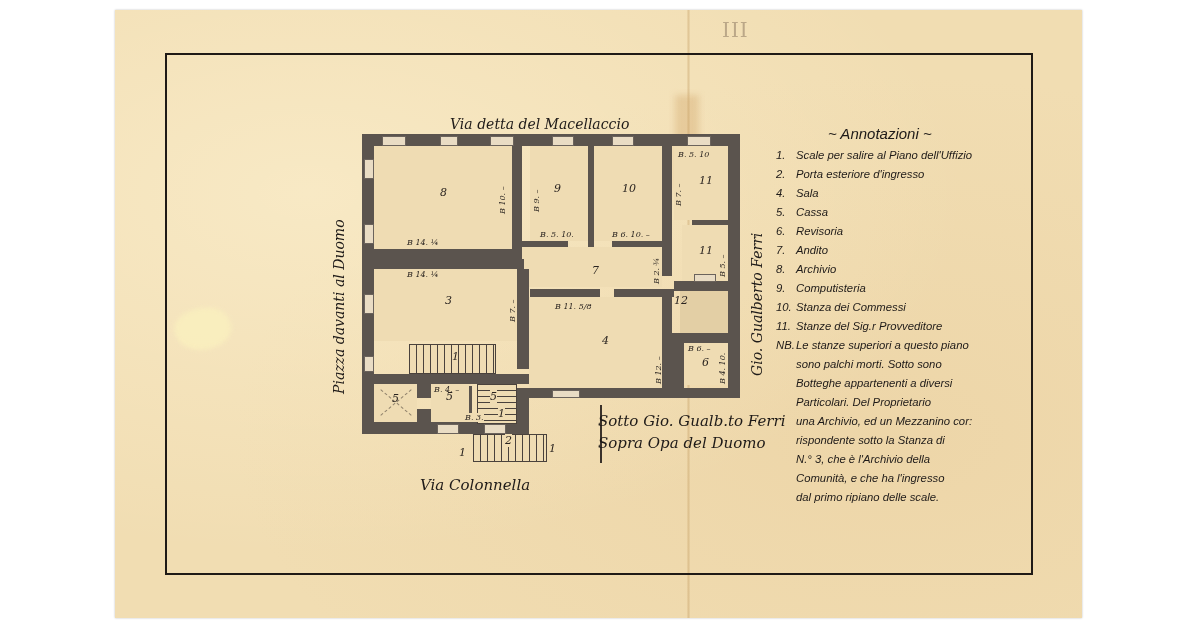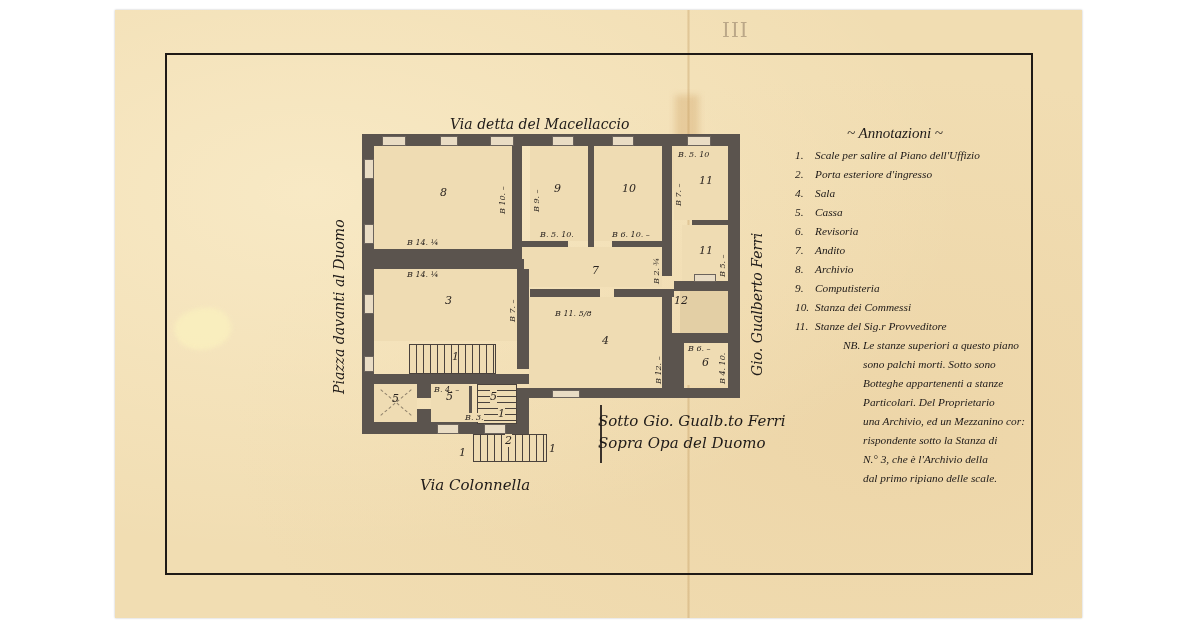--- a/index.html
+++ b/index.html
@@ -22,25 +22,25 @@
   .neighbor-line{position:absolute;left:485px;top:395px;width:2px;height:58px;background:#3a322b;}
   .plan{position:absolute;left:247px;top:124px;width:378px;height:300px;}
   .wall{position:absolute;background:#5b544e;}
   .room{position:absolute;background:#efdcb3;}
   .num{position:absolute;font-family:"DejaVu Serif",serif;font-style:italic;font-size:11px;color:#2a2420;}
   .dim{position:absolute;font-family:"DejaVu Serif",serif;font-style:italic;font-size:8px;color:#2a2420;white-space:nowrap;}
   .dim.v{transform:rotate(-90deg);transform-origin:left top;}
   .stairs{position:absolute;background:repeating-linear-gradient(90deg,#efdcb3 0 6px,#4a423c 6px 7px);border:1px solid #4a423c;}
   .stairs-h{position:absolute;background:repeating-linear-gradient(180deg,#efdcb3 0 5px,#4a423c 5px 6px);border:1px solid #4a423c;}
   .window{position:absolute;background:#e9dcc4;border:1px solid #6b635c;}
-  .annot{position:absolute;left:680px;top:115px;width:260px;font-family:Liberation Serif, serif;font-style:italic;color:#1e1a18;}
+  .annot{position:absolute;left:661px;top:115px;width:260px;font-family:Liberation Sans, sans-serif;font-style:italic;color:#1e1a18;}
   .annot-title{font-size:15px;margin-left:52px;margin-bottom:4px;}
   .annot-item{font-size:11.3px;line-height:19px;white-space:nowrap;}
   .annot-item .n{display:inline-block;width:20px;}
-  .annot-note{font-size:11.3px;line-height:19px;margin-left:48px;}
+  .annot-note{font-size:11.3px;line-height:19px;}
   .annot-note .nb{display:inline-block;width:20px;}
   .annot-note .l{display:block;padding-left:20px;white-space:nowrap;}
   .annot-note .l.first{padding-left:0;}
   .cross{position:absolute;border-top:1px dashed rgba(80,70,60,0.6);}
 </style>
 </head>
 <body>
 
 <div class="paper">
   <div class="fold-v"></div>
@@ -113,21 +113,21 @@
     <div class="dim" style="left:45px;top:136px;">B 14. ¼</div>
     <div class="dim v" style="left:146px;top:188px;">B 7. –</div>
     <div class="wall" style="left:155px;top:135px;width:12px;height:100px;"></div>
 
     <div class="stairs" style="left:47px;top:210px;width:85px;height:28px;"></div>
     <div class="num" style="left:90px;top:216px;">1</div>
     <div class="wall" style="left:12px;top:240px;width:155px;height:10px;"></div>
 
     <div class="room" style="left:167px;top:163px;width:133px;height:91px;"></div>
     <div class="num" style="left:240px;top:200px;">4</div>
-    <div class="dim" style="left:193px;top:175px;">B 11. 5/8</div>
+    <div class="dim" style="left:193px;top:168px;">B 11. 5/8</div>
     <div class="dim v" style="left:292px;top:250px;">B 12. –</div>
 
     <div class="room" style="left:318px;top:157px;width:48px;height:42px;background:#e3cfa5;"></div>
     <div class="num" style="left:312px;top:160px;">12</div>
     <div class="wall" style="left:300px;top:157px;width:10px;height:97px;"></div>
 
     <div class="wall" style="left:310px;top:199px;width:68px;height:10px;"></div>
     <div class="room" style="left:322px;top:209px;width:44px;height:42px;"></div>
     <div class="num" style="left:340px;top:222px;">6</div>
     <div class="dim" style="left:326px;top:210px;">B 6. –</div>
@@ -181,21 +181,22 @@
     <div class="annot-item"><span class="n">5.</span><span>Cassa</span></div>
     <div class="annot-item"><span class="n">6.</span><span>Revisoria</span></div>
     <div class="annot-item"><span class="n">7.</span><span>Andito</span></div>
     <div class="annot-item"><span class="n">8.</span><span>Archivio</span></div>
     <div class="annot-item"><span class="n">9.</span><span>Computisteria</span></div>
     <div class="annot-item"><span class="n">10.</span><span>Stanza dei Commessi</span></div>
     <div class="annot-item"><span class="n">11.</span><span>Stanze del Sig.r Provveditore</span></div>
     <div class="annot-note">
       <span class="l first"><span class="nb">NB.</span><span>Le stanze superiori a questo piano</span></span>
       <span class="l">sono palchi morti. Sotto sono</span>
-      <span class="l">Botteghe appartenenti a stanze</span>
+      <span class="l">Botteghe appartenenti a diversi</span>
       <span class="l">Particolari. Del Proprietario</span>
       <span class="l">una Archivio, ed un Mezzanino cor:</span>
       <span class="l">rispondente sotto la Stanza di</span>
       <span class="l">N.° 3, che è l'Archivio della</span>
+      <span class="l">Comunità, e che ha l'ingresso</span>
       <span class="l">dal primo ripiano delle scale.</span>
     </div>
   </div>
 </div>
 
 </body></html>

